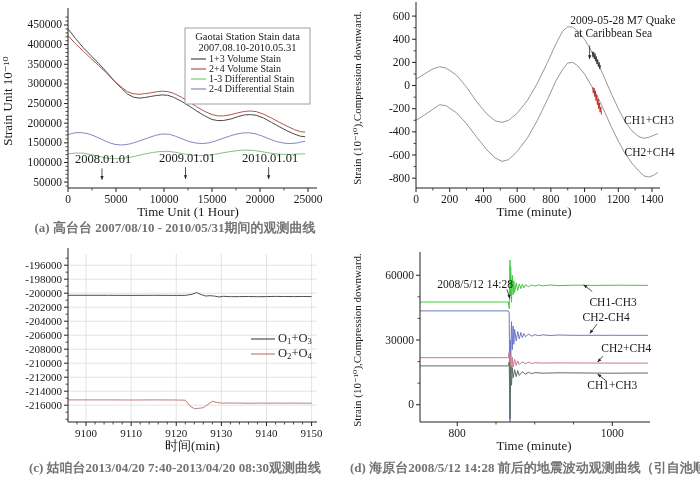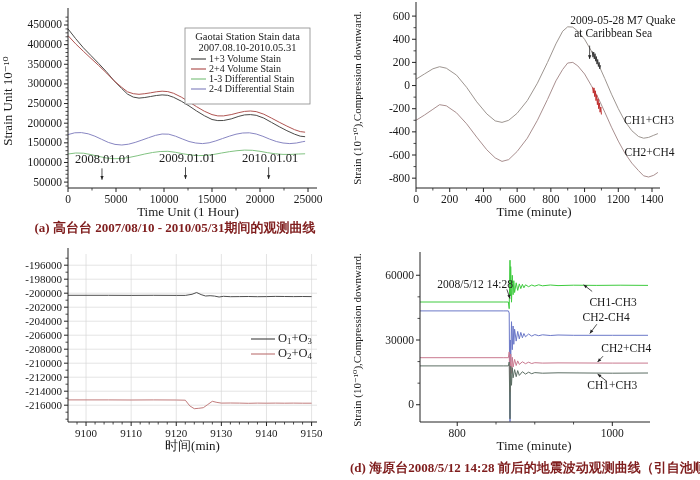--- a/index.html
+++ b/index.html
@@ -1,20 +1,20 @@
 <!DOCTYPE html>
 <html><head>
 <meta charset="utf-8">
 <style>
   html,body{margin:0;padding:0;background:#fff;}
   body{width:700px;height:480px;font-family:"Liberation Serif","DejaVu Serif",serif;}
   .figure{display:grid;grid-template-columns:350px 350px;grid-template-rows:240px 240px;width:700px;height:480px;background:#fff;}
   .cell{position:relative;overflow:visible;}
   .cell svg{display:block;}
-  .caption{text-align:center;font-weight:bold;font-size:13px;color:#7f1d1d;white-space:nowrap;margin-top:-1px;}
+  .caption{text-align:center;font-weight:bold;font-size:13px;color:#737373;white-space:nowrap;margin-top:-1px;}
   svg text{font-family:"Liberation Serif","DejaVu Serif",serif;fill:#1a1a1a;}
 </style>
 </head>
 <body>
 
 <div class="figure">
   <div class="cell">
     <svg width="350" height="220" viewBox="0 0 350 220">
         <defs>
           <clipPath id="clip0">
@@ -292,20 +292,21 @@
         <line x1="68" y1="60.2" x2="65.5" y2="60.2" stroke="#222" stroke-width="0.8"></line>
         <line x1="68" y1="46.19999999999999" x2="65.5" y2="46.19999999999999" stroke="#222" stroke-width="0.8"></line>
         <line x1="68" y1="32.19999999999999" x2="65.5" y2="32.19999999999999" stroke="#222" stroke-width="0.8"></line>
         <line x1="68" y1="18.200000000000017" x2="65.5" y2="18.200000000000017" stroke="#222" stroke-width="0.8"></line>
         <text x="192.5" y="210" text-anchor="middle" font-size="13">时间(min)</text>
         <line x1="251" y1="99" x2="275" y2="99" stroke="#4f4f4f" stroke-width="1.2"></line>
         <text x="278" y="102" font-size="12.5"><tspan>O</tspan><tspan dy="2" font-size="70%">1</tspan><tspan dy="-2">+O</tspan><tspan dy="2" font-size="70%">3</tspan></text>
         <line x1="251" y1="114" x2="275" y2="114" stroke="#c27d7d" stroke-width="1.2"></line>
         <text x="278" y="117" font-size="12.5"><tspan>O</tspan><tspan dy="2" font-size="70%">2</tspan><tspan dy="-2">+O</tspan><tspan dy="2" font-size="70%">4</tspan></text>
       </svg>
+    <div class="caption">(c) 姑咱台2013/04/20 7:40-2013/04/20 08:30观测曲线</div>
   </div>
   <div class="cell">
     <svg width="350" height="220" viewBox="0 0 350 220">
         <defs>
           <clipPath id="clip3">
             <rect x="69" y="10" width="239" height="172"></rect>
           </clipPath>
         </defs>
         <g clip-path="url(#clip3)">
           <polyline points="70.0,62.0 153.8,62.0 158.4,62.0 159.2,68.7 160.0,20.2 160.3,55.8 160.7,26.6 161.5,62.2 162.3,35.3 163.1,54.7 163.8,40.7 164.6,52.5 166.2,42.8 167.7,50.4 169.3,43.9 170.8,48.6 172.4,44.3 173.9,47.8 175.5,44.8 178.6,46.7 181.7,45.0 184.8,46.1 188.7,44.8 192.5,45.8 200.3,45.0 208.0,45.6 223.6,45.2 246.8,45.4 270.1,45.2 298.0,45.4" fill="none" stroke="#3ecb3e" stroke-width="1"></polyline>

